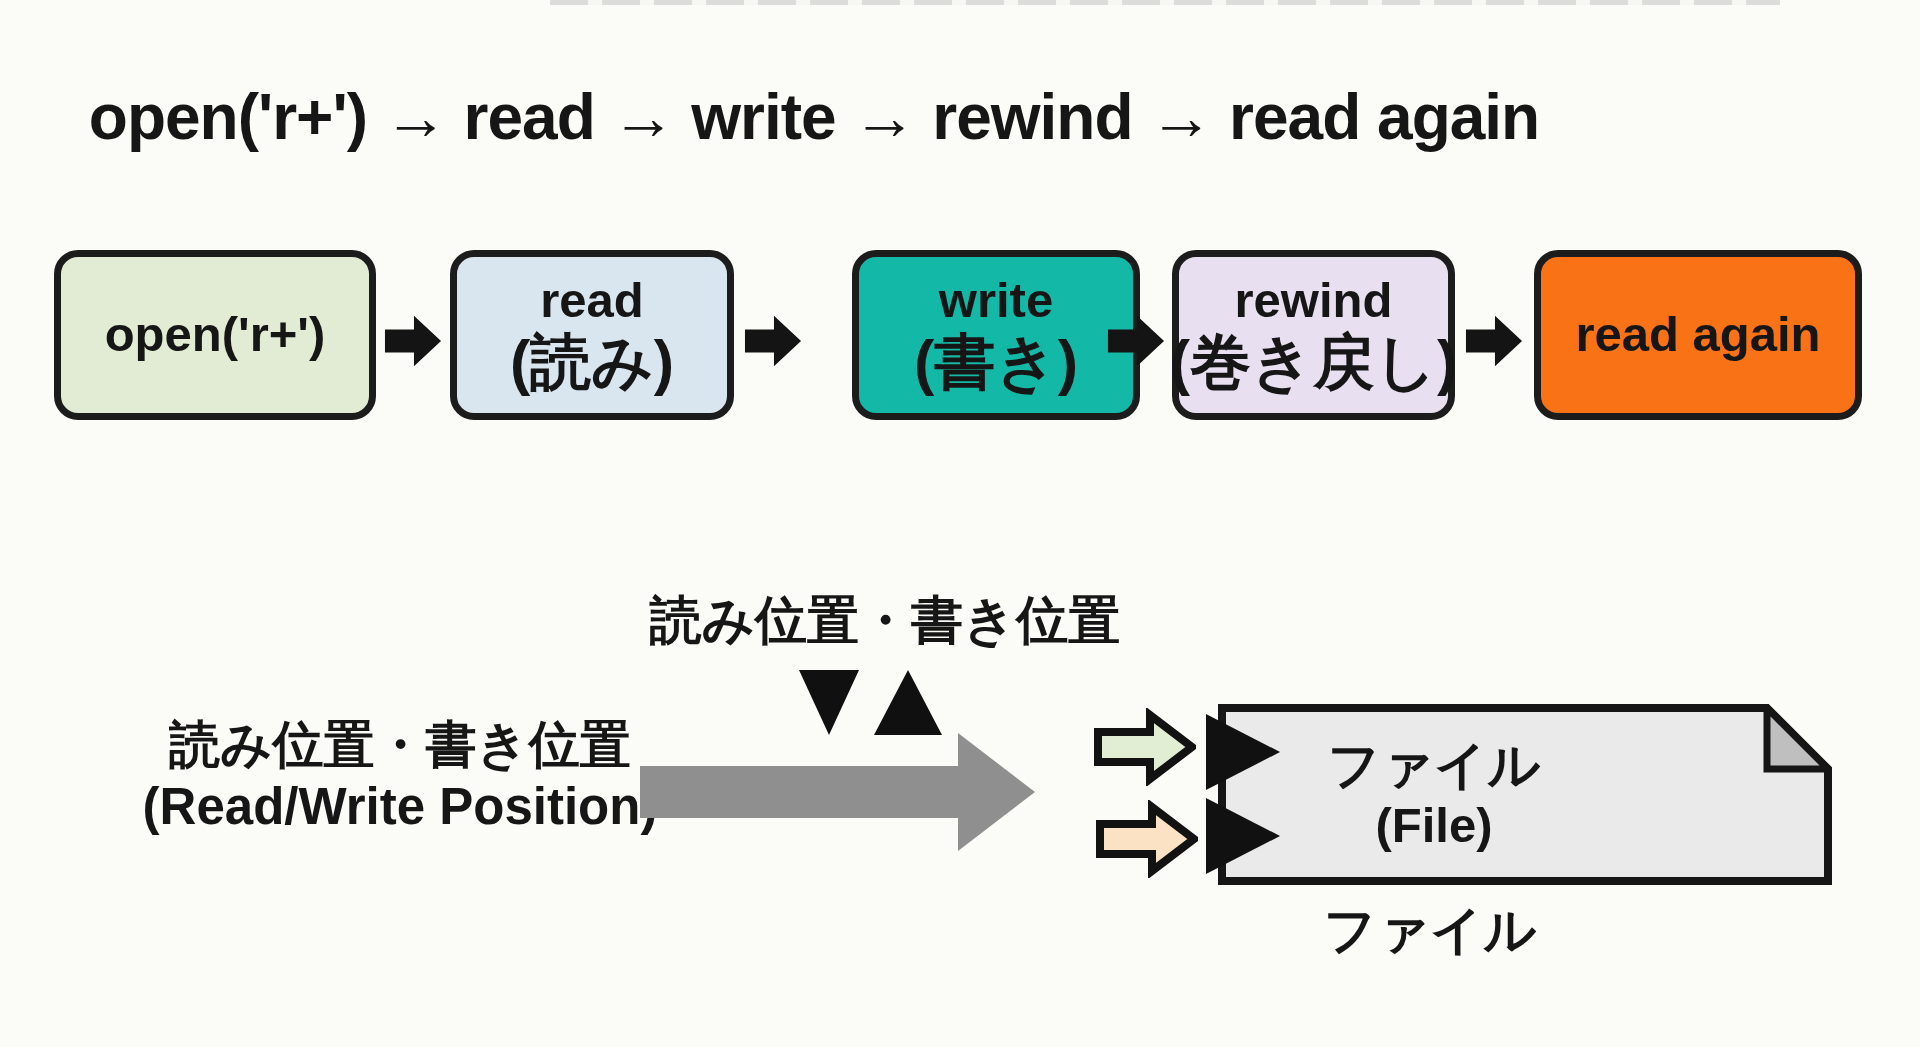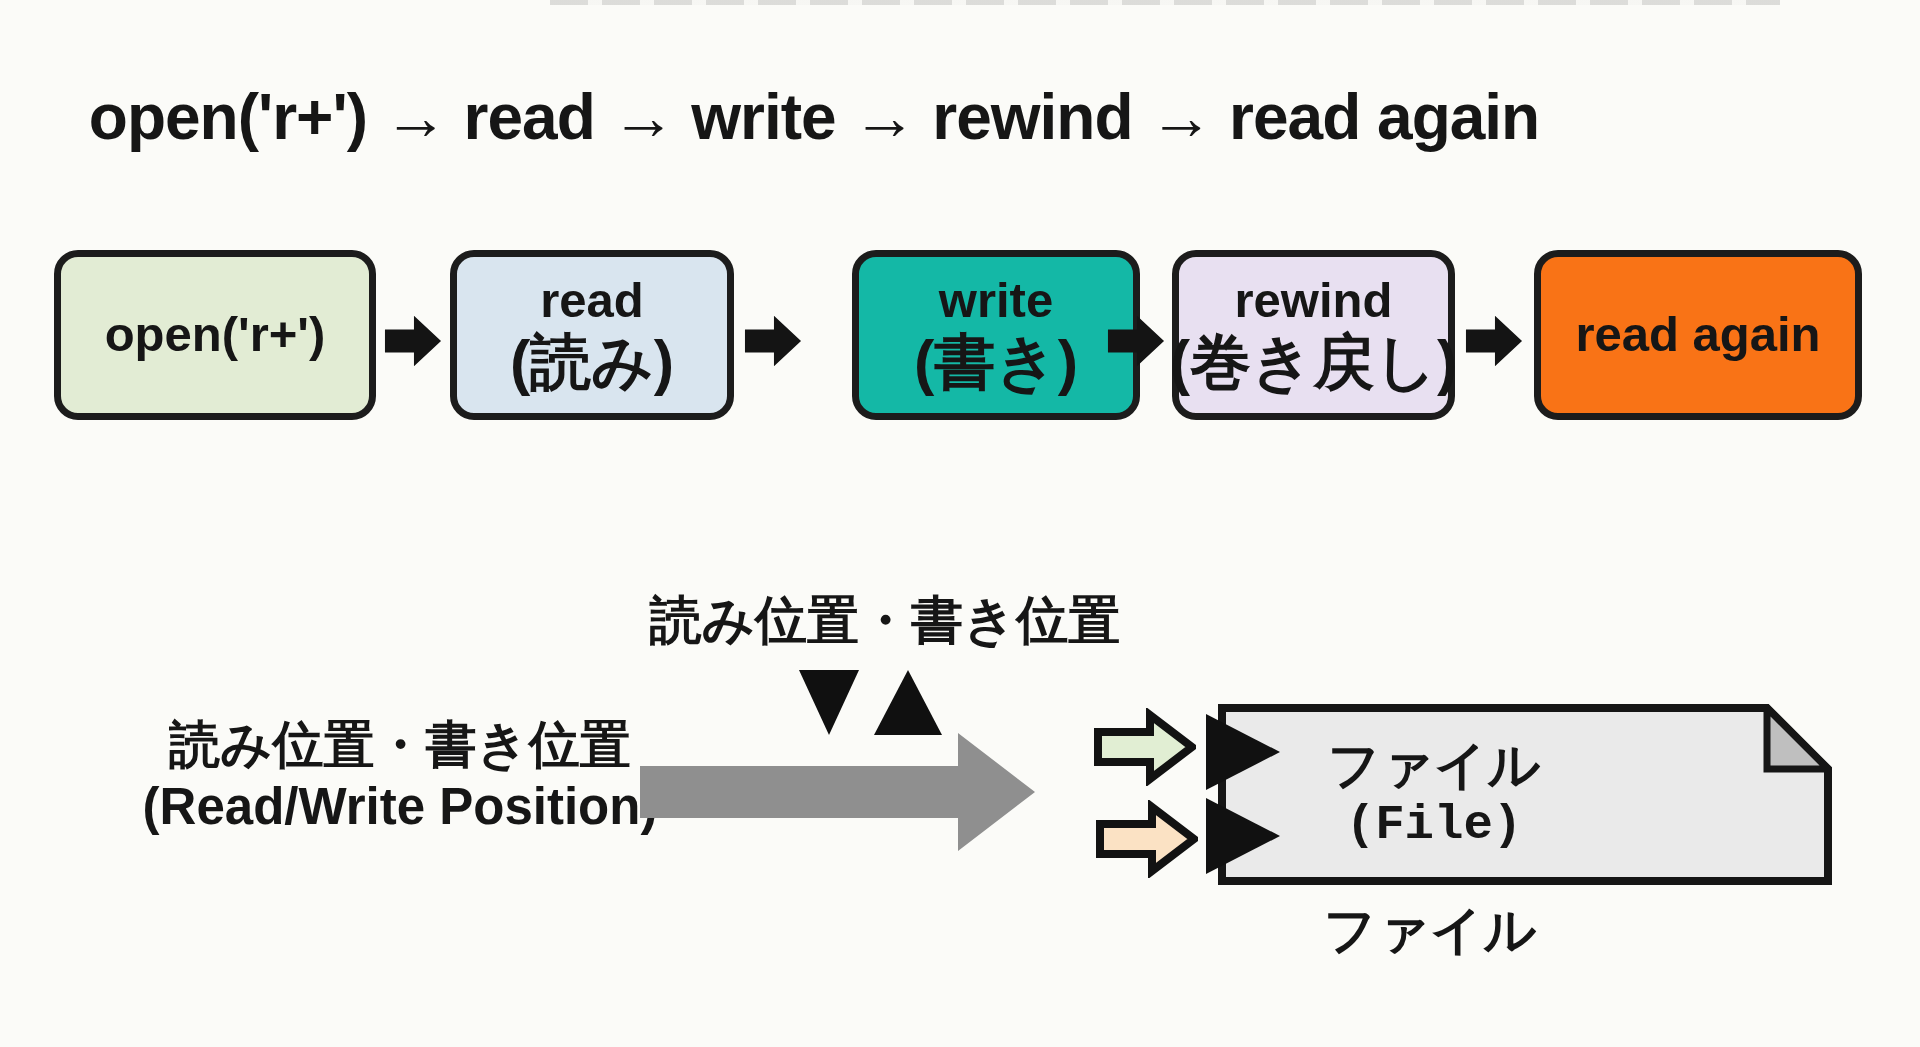--- a/index.html
+++ b/index.html
@@ -55,21 +55,21 @@
     border-left:74px solid #111;}
   .black-tri-1{left:1206px;top:714px;}
   .black-tri-2{left:1206px;top:798px;}
 
   .file-shape{position:absolute;left:1218px;top:704px;width:614px;height:181px;z-index:1;}
   .file-text{
     position:absolute;left:1218px;top:714px;width:432px;height:162px;z-index:2;
     display:flex;flex-direction:column;align-items:center;justify-content:center;
     font-size:52px;line-height:1.18;text-align:center;white-space:nowrap;
   }
-  .file-text .sub{font-size:49px;font-family:Liberation Mono, monospace;}
+  .file-text .sub{font-size:49px;}
   .file-caption{
     position:absolute;left:1270px;top:896px;width:320px;text-align:center;
     font-size:52px;white-space:nowrap;
   }
 </style>
 </head>
 <body>
 
 <div class="canvas">
 

